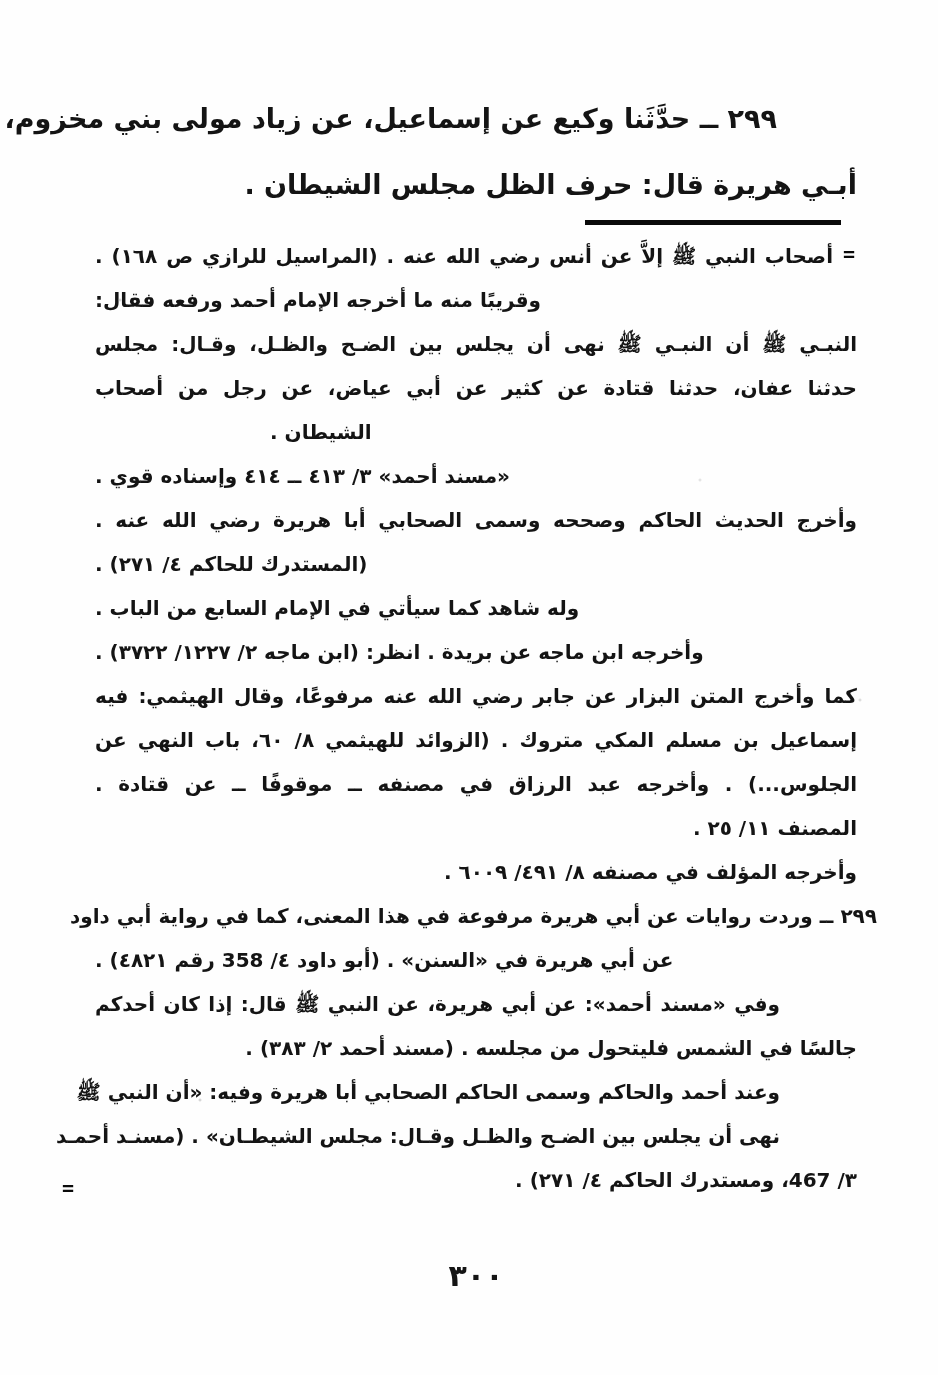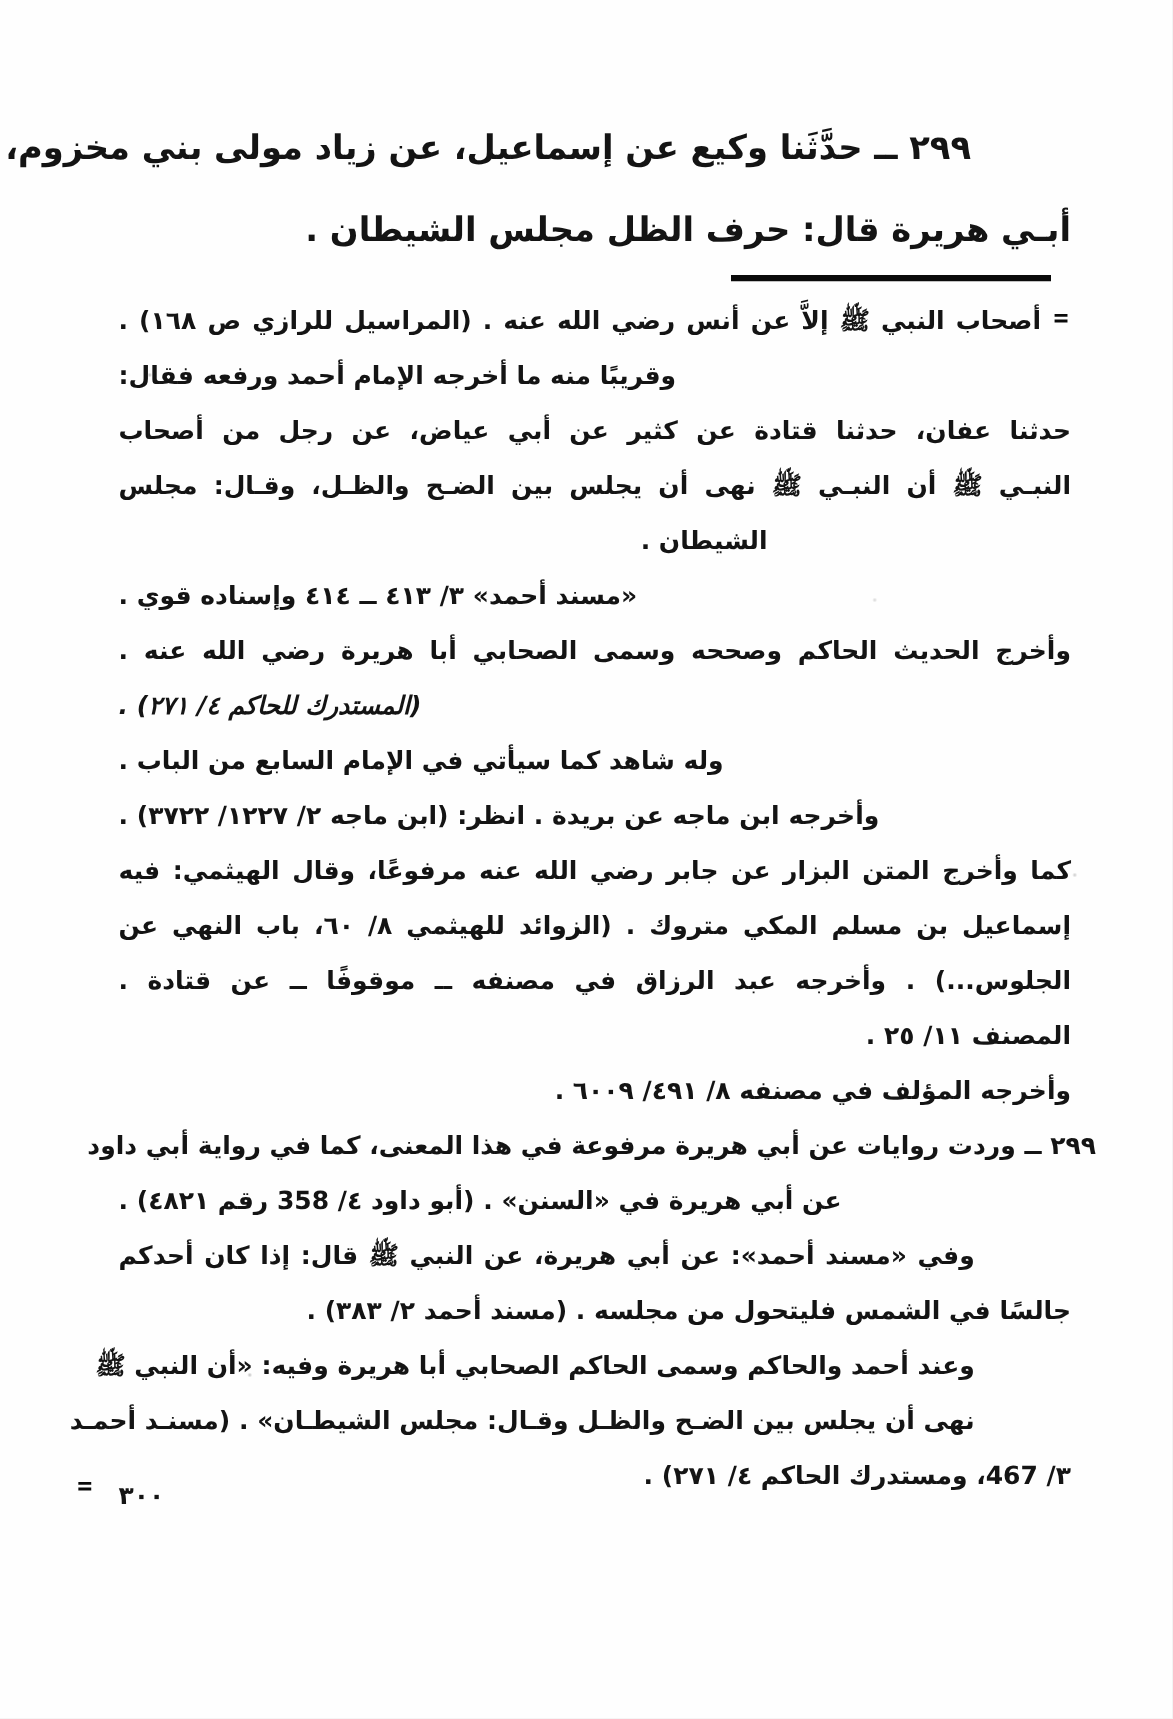--- a/index.html
+++ b/index.html
@@ -41,49 +41,49 @@
   }
   .marker-top{top:242px;left:843px;}
   .marker-bottom{top:1176px;left:62px;}
   .footnote-block{top:234px;font-size:20px;font-weight:bold;}
   .fl{
     line-height:44px;white-space:nowrap;text-align:left;
   }
   .fl.just{text-align:justify;text-align-last:justify;}
   .fl.left{text-align:right;}
   .fl.pr24{padding-right:24px;}
-  .fl.pr150{padding-right:150px;font-style:italic;}
-  .fl.pl175{padding-left:0;padding-right:0;text-align:center;padding-left:175px;}
+  .fl.pr150{padding-right:150px;}
+  .fl.pl175{padding-left:0;padding-right:0;text-align:left;padding-left:175px;}
   .fl.sub{padding-right:77px;}
   .fl.hang{margin-right:-20px;}
   .page-number{
-    position:absolute;top:1176px;right:81px;left:95px;
-    text-align:left;font-size:20px;font-weight:bold;line-height:40px;
+    position:absolute;top:1256px;right:81px;left:95px;
+    text-align:center;font-size:30px;font-weight:bold;line-height:40px;
   }
 </style>
 </head>
 <body>
 
 <div class="page">
 
   <div class="column main-block">
     <div class="main-line just indent1">٢٩٩ ــ حدَّثَنا وكيع عن إسماعيل، عن زياد مولى بني مخزوم، عن</div>
     <div class="main-line">أبـي هريرة قال: حرف الظل مجلس الشيطان .</div>
   </div>
 
   <div class="separator"></div>
 
   <div class="marker marker-top">=</div>
   <div class="marker marker-bottom">=</div>
 
   <div class="column footnote-block">
     <div class="fl just pr24">أصحاب النبي ﷺ إلاَّ عن أنس رضي الله عنه . (المراسيل للرازي ص ١٦٨) .</div>
     <div class="fl">وقريبًا منه ما أخرجه الإمام أحمد ورفعه فقال:</div>
+    <div class="fl just">النبـي ﷺ أن النبـي ﷺ نهى أن يجلس بين الضـح والظـل، وقـال: مجلس</div>
     <div class="fl just">حدثنا عفان، حدثنا قتادة عن كثير عن أبي عياض، عن رجل من أصحاب</div>
-    <div class="fl just">النبـي ﷺ أن النبـي ﷺ نهى أن يجلس بين الضـح والظـل، وقـال: مجلس</div>
     <div class="fl pl175">الشيطان .</div>
     <div class="fl">«مسند أحمد» ٣/ ٤١٣ ــ ٤١٤ وإسناده قوي .</div>
     <div class="fl just">وأخرج الحديث الحاكم وصححه وسمى الصحابي أبا هريرة رضي الله عنه .</div>
     <div class="fl pr150">(المستدرك للحاكم ٤/ ٢٧١) .</div>
     <div class="fl">وله شاهد كما سيأتي في الإمام السابع من الباب .</div>
     <div class="fl">وأخرجه ابن ماجه عن بريدة . انظر: (ابن ماجه ٢/ ١٢٢٧/ ٣٧٢٢) .</div>
     <div class="fl just">كما وأخرج المتن البزار عن جابر رضي الله عنه مرفوعًا، وقال الهيثمي: فيه</div>
     <div class="fl just">إسماعيل بن مسلم المكي متروك . (الزوائد للهيثمي ٨/ ٦٠، باب النهي عن</div>
     <div class="fl just">الجلوس...) .  وأخرجه عبد الرزاق في مصنفه ــ موقوفًا ــ عن قتادة .</div>
     <div class="fl left">المصنف ١١/ ٢٥ .</div>

